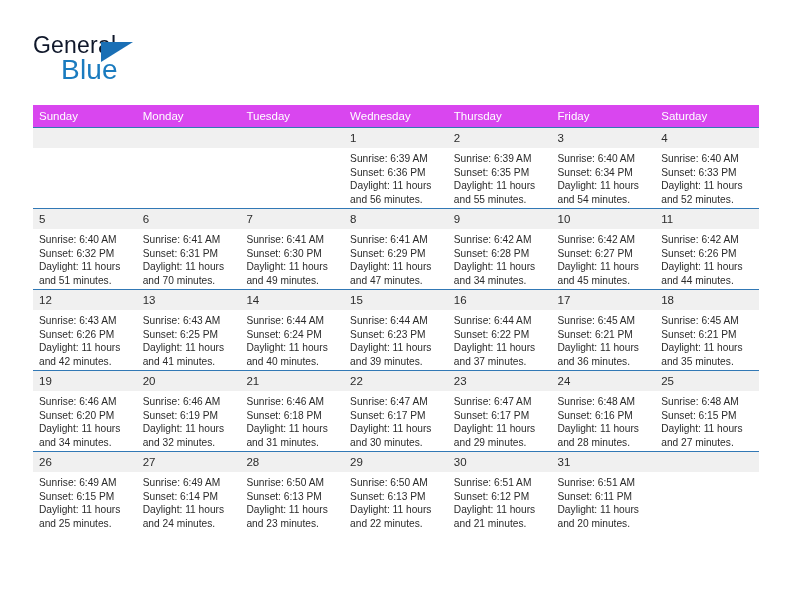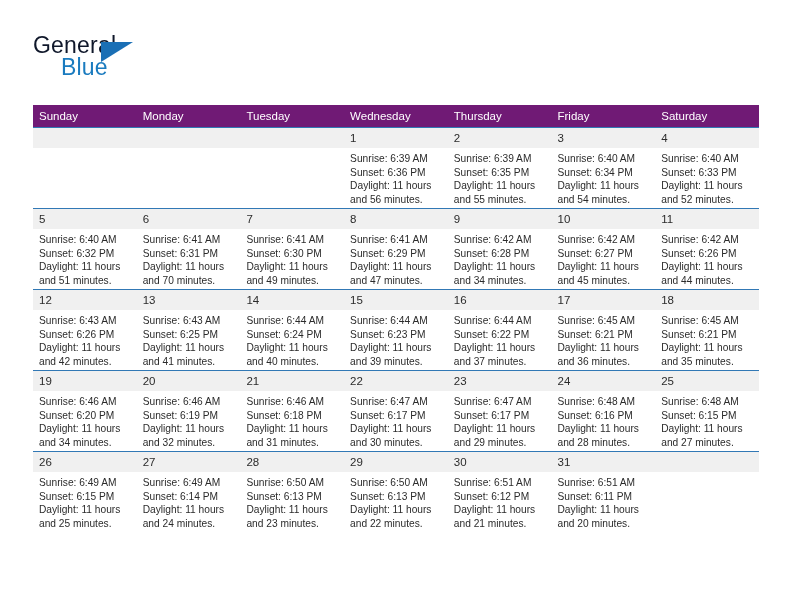--- a/index.html
+++ b/index.html
@@ -44,21 +44,21 @@
     top: 0;
     font-size: 23px;
     letter-spacing: 0.2px;
     color: #0f172a;
     font-family: "Liberation Sans", sans-serif;
   }
   .logo-blue {
     position: absolute;
     left: 28px;
     top: 22px;
-    font-size: 23px;
+    font-size: 28px;
     letter-spacing: 0.2px;
     color: #1a7bbf;
     font-family: "Liberation Sans", sans-serif;
   }
   .logo-tri {
     position: absolute;
     left: 68px;
     top: 10px;
     width: 0;
     height: 0;
@@ -89,21 +89,21 @@
   
   .calendar {
     position: absolute;
     left: 33px;
     top: 105px;
     width: 726px;
     border-collapse: collapse;
     table-layout: fixed;
   }
   .calendar th {
-    background: #701a75;
+    background: #d946ef;
     color: #ffffff;
     font-size: 11.5px;
     font-weight: normal;
     text-align: left;
     padding: 5px 0 5px 6px;
     height: 10px;
     border: 0;
   }
   .calendar td {
     vertical-align: top;

